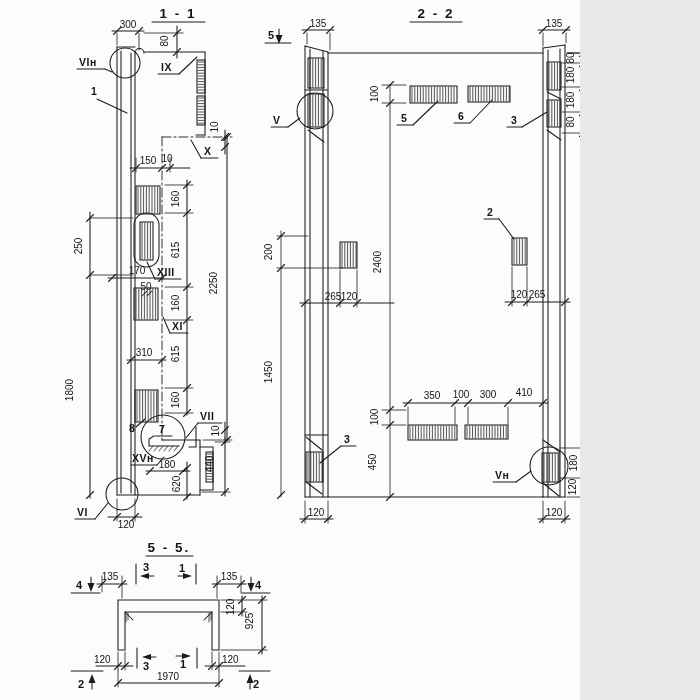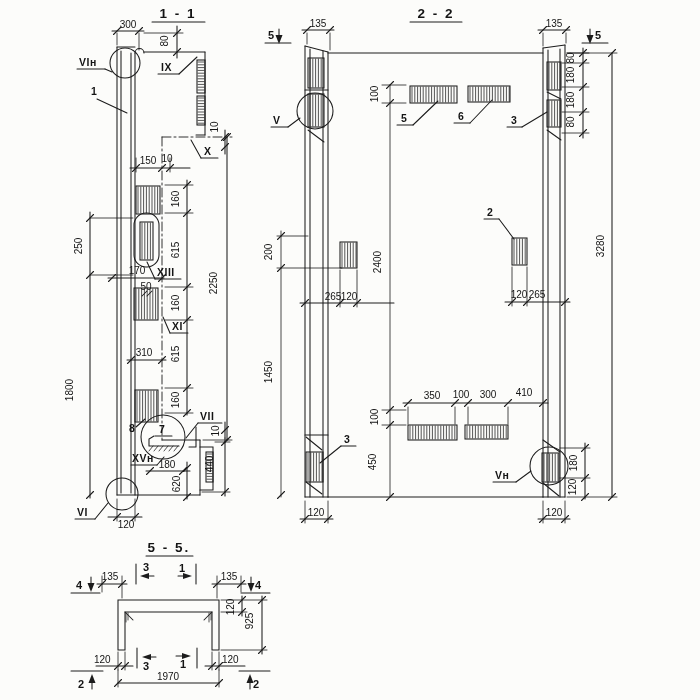--- a/index.html
+++ b/index.html
@@ -1,16 +1,16 @@
 <!DOCTYPE html>
 <html><head>
 <meta charset="utf-8">
 <style>
   html,body{margin:0;padding:0;background:#e8e8e6;}
-  #stage{position:relative;width:700px;height:700px;background:#fdba74;overflow:hidden;}
+  #stage{position:relative;width:580px;height:700px;background:#fdba74;overflow:hidden;}
   .g path,.g line,.g rect,.g circle{stroke:#1c1c1c;stroke-width:1.05;fill:none;stroke-linecap:round;}
   .g .hl{stroke-width:.75;}
   .g .ext{stroke-width:.8;}
   .g .f{fill:#1c1c1c;stroke:none;}
   .g .dd{stroke-dasharray:9 3 2 3;stroke-width:.9;}
   #tk{stroke:#1c1c1c;stroke-width:1.1;stroke-linecap:round;}
   .g text{fill:#141414;stroke:none;font-family:"Liberation Sans","DejaVu Sans",sans-serif;font-size:10px;}
   .g text.ttl{font-size:13.5px;letter-spacing:2px;font-weight:bold;}
   .g text.lbl{font-size:10.5px;font-weight:bold;letter-spacing:.5px;}
   .g text.mk{font-size:11px;font-weight:bold;}

